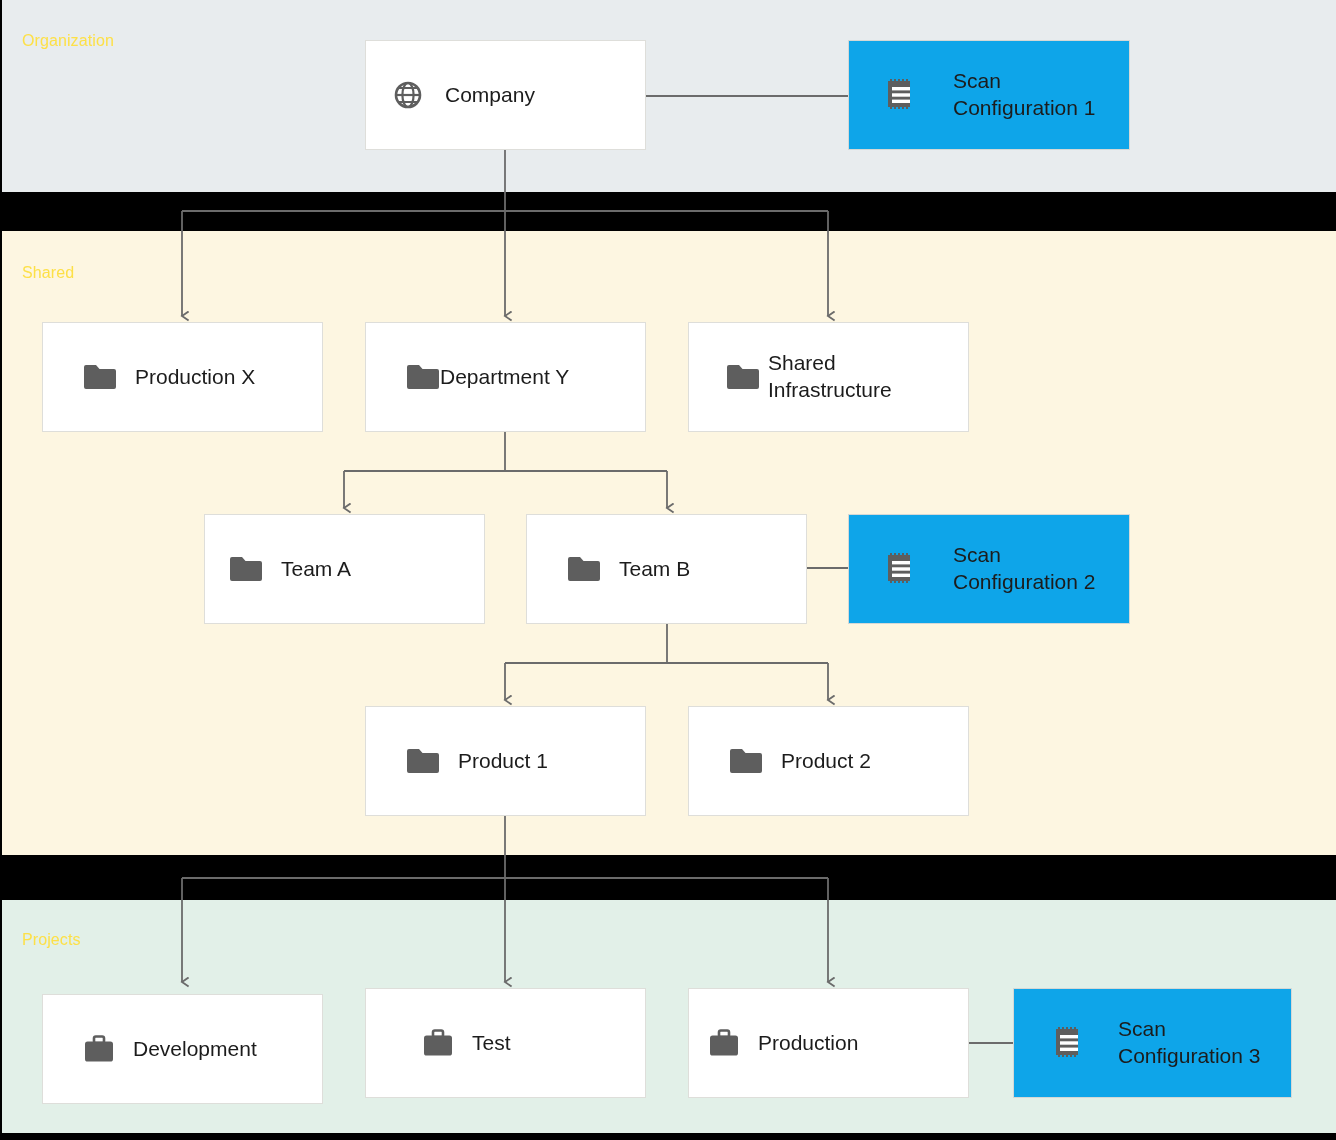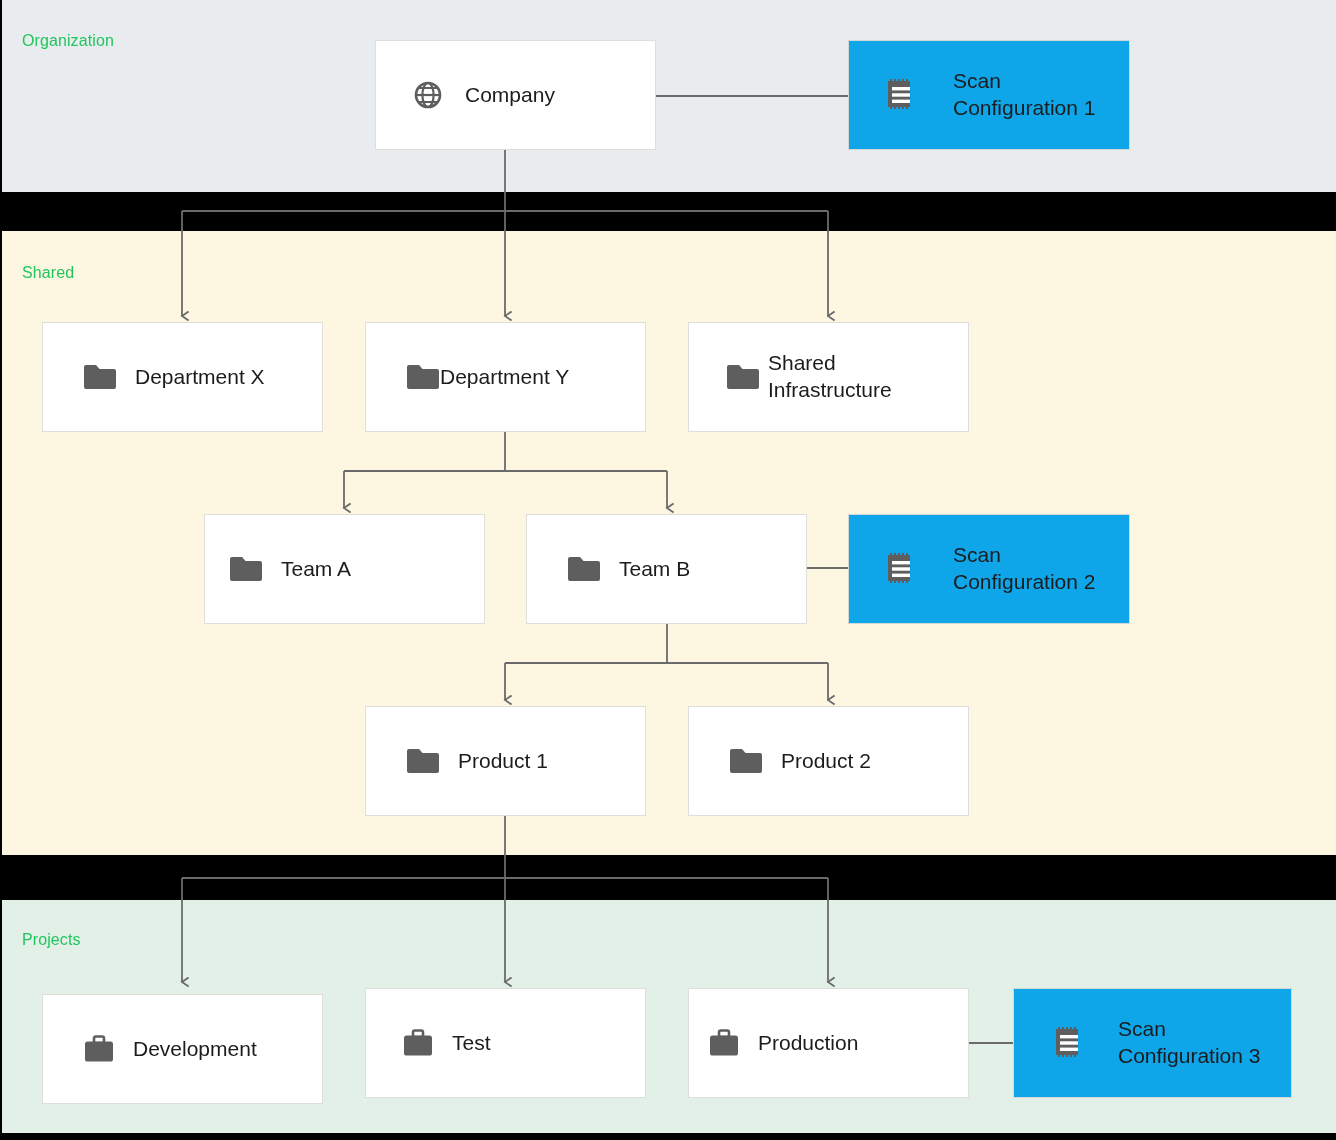--- a/index.html
+++ b/index.html
@@ -4,21 +4,21 @@
 <style>
   html,body{margin:0;padding:0;background:#000;}
   body{width:1336px;height:1140px;font-family:"Liberation Sans","DejaVu Sans",sans-serif;}
   #stage{position:relative;width:1336px;height:1140px;background:#000;overflow:hidden;}
 
   .band{position:absolute;left:2px;width:1334px;}
   #band-org{top:0;height:192px;background:#e8ecee;}
   #band-folders{top:231px;height:624px;background:#fdf6e1;}
   #band-projects{top:900px;height:233px;background:#e2f0e8;}
 
-  .band-label{position:absolute;font-size:16px;color:#22c55e;letter-spacing:.1px;}
+  .band-label{position:absolute;font-size:16px;color:#fde047;letter-spacing:.1px;}
 
   svg#wires{position:absolute;left:0;top:0;width:1336px;height:1140px;pointer-events:none;}
 
   .node{position:absolute;box-sizing:border-box;background:#ffffff;border:1px solid #dededa;
         display:flex;align-items:center;}
   .node.scan{background:#0ea5e9;border:1px solid #d4d8d6;gap:16px;}
   .node-icon{flex:0 0 auto;display:flex;align-items:center;justify-content:center;}
   .node-label{font-size:21px;color:#1c1c1c;line-height:1.28;white-space:pre-line;}
 
   .ico{display:block;}
@@ -67,21 +67,21 @@
       <path d="M505,815 L505,878"></path>
       <path d="M182,878 L828,878"></path>
       <path d="M182,878 L182,982" marker-end="url(#arr)"></path>
       <path d="M505,878 L505,982" marker-end="url(#arr)"></path>
       <path d="M828,878 L828,982" marker-end="url(#arr)"></path>
 
       <path d="M968,1043 L1013,1043"></path>
     </g>
   </svg>
 
-  <div class="node" style="left:365px;top:40px;width:281px;height:110px;padding-left:36px;margin-left:10px;">
+  <div class="node" style="left:365px;top:40px;width:281px;height:110px;padding-left:26px;">
     <span class="node-icon">
       <svg class="ico" width="32" height="32" viewBox="0 0 32 32">
         <circle cx="16" cy="16" r="12" fill="none" stroke="#5e5e5e" stroke-width="2.6"></circle>
         <ellipse cx="16" cy="16" rx="5.6" ry="12" fill="none" stroke="#5e5e5e" stroke-width="2.2"></ellipse>
         <line x1="4.6" y1="16" x2="27.4" y2="16" stroke="#5e5e5e" stroke-width="2.2"></line>
         <line x1="7" y1="9" x2="25" y2="9" stroke="#5e5e5e" stroke-width="2"></line>
         <line x1="7" y1="23" x2="25" y2="23" stroke="#5e5e5e" stroke-width="2"></line>
       </svg>
     </span>
     <span class="node-label" style="margin-left:21px;">Company</span>
@@ -99,21 +99,21 @@
     <span class="node-label" style="margin-left:21px;">Scan
 Configuration 1</span>
   </div>
 
   <div class="node" style="left:42px;top:322px;width:281px;height:110px;padding-left:40px;">
     <span class="node-icon">
       <svg class="ico" width="34" height="30" viewBox="0 0 34 30">
         <path d="M1,5 a2,2 0 0 1 2,-2 h10 l3.5,4 H31 a2,2 0 0 1 2,2 v16 a2,2 0 0 1 -2,2 H3 a2,2 0 0 1 -2,-2 Z" fill="#5e5e5e"></path>
       </svg>
     </span>
-    <span class="node-label" style="margin-left:18px;">Department X</span>
+    <span class="node-label" style="margin-left:18px;">Production X</span>
   </div>
 
   <div class="node" style="left:365px;top:322px;width:281px;height:110px;padding-left:40px;">
     <span class="node-icon">
       <svg class="ico" width="34" height="30" viewBox="0 0 34 30">
         <path d="M1,5 a2,2 0 0 1 2,-2 h10 l3.5,4 H31 a2,2 0 0 1 2,2 v16 a2,2 0 0 1 -2,2 H3 a2,2 0 0 1 -2,-2 Z" fill="#5e5e5e"></path>
       </svg>
     </span>
     <span class="node-label" style="">Department Y</span>
   </div>
@@ -180,21 +180,21 @@
   <div class="node" style="left:42px;top:988px;width:281px;height:110px;padding-left:40px;margin-top:6px;">
     <span class="node-icon">
       <svg class="ico" width="32" height="32" viewBox="0 0 32 32">
         <rect x="11" y="3.5" width="10" height="6.5" rx="1.8" fill="none" stroke="#5e5e5e" stroke-width="2.6"></rect>
         <rect x="2" y="8.5" width="28" height="20" rx="2.6" fill="#5e5e5e"></rect>
       </svg>
     </span>
     <span class="node-label" style="margin-left:18px;">Development</span>
   </div>
 
-  <div class="node" style="left:365px;top:988px;width:281px;height:110px;padding-left:36px;">
+  <div class="node" style="left:365px;top:988px;width:281px;height:110px;padding-left:56px;">
     <span class="node-icon">
       <svg class="ico" width="32" height="32" viewBox="0 0 32 32">
         <rect x="11" y="3.5" width="10" height="6.5" rx="1.8" fill="none" stroke="#5e5e5e" stroke-width="2.6"></rect>
         <rect x="2" y="8.5" width="28" height="20" rx="2.6" fill="#5e5e5e"></rect>
       </svg>
     </span>
     <span class="node-label" style="margin-left:18px;">Test</span>
   </div>
 
   <div class="node" style="left:688px;top:988px;width:281px;height:110px;padding-left:19px;">

